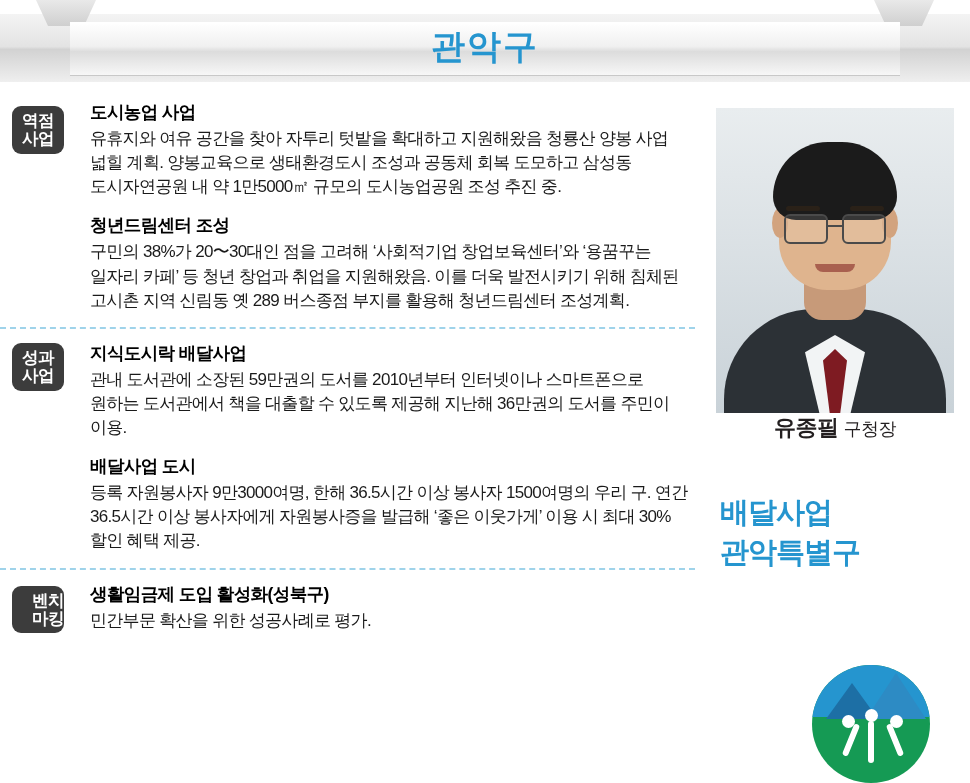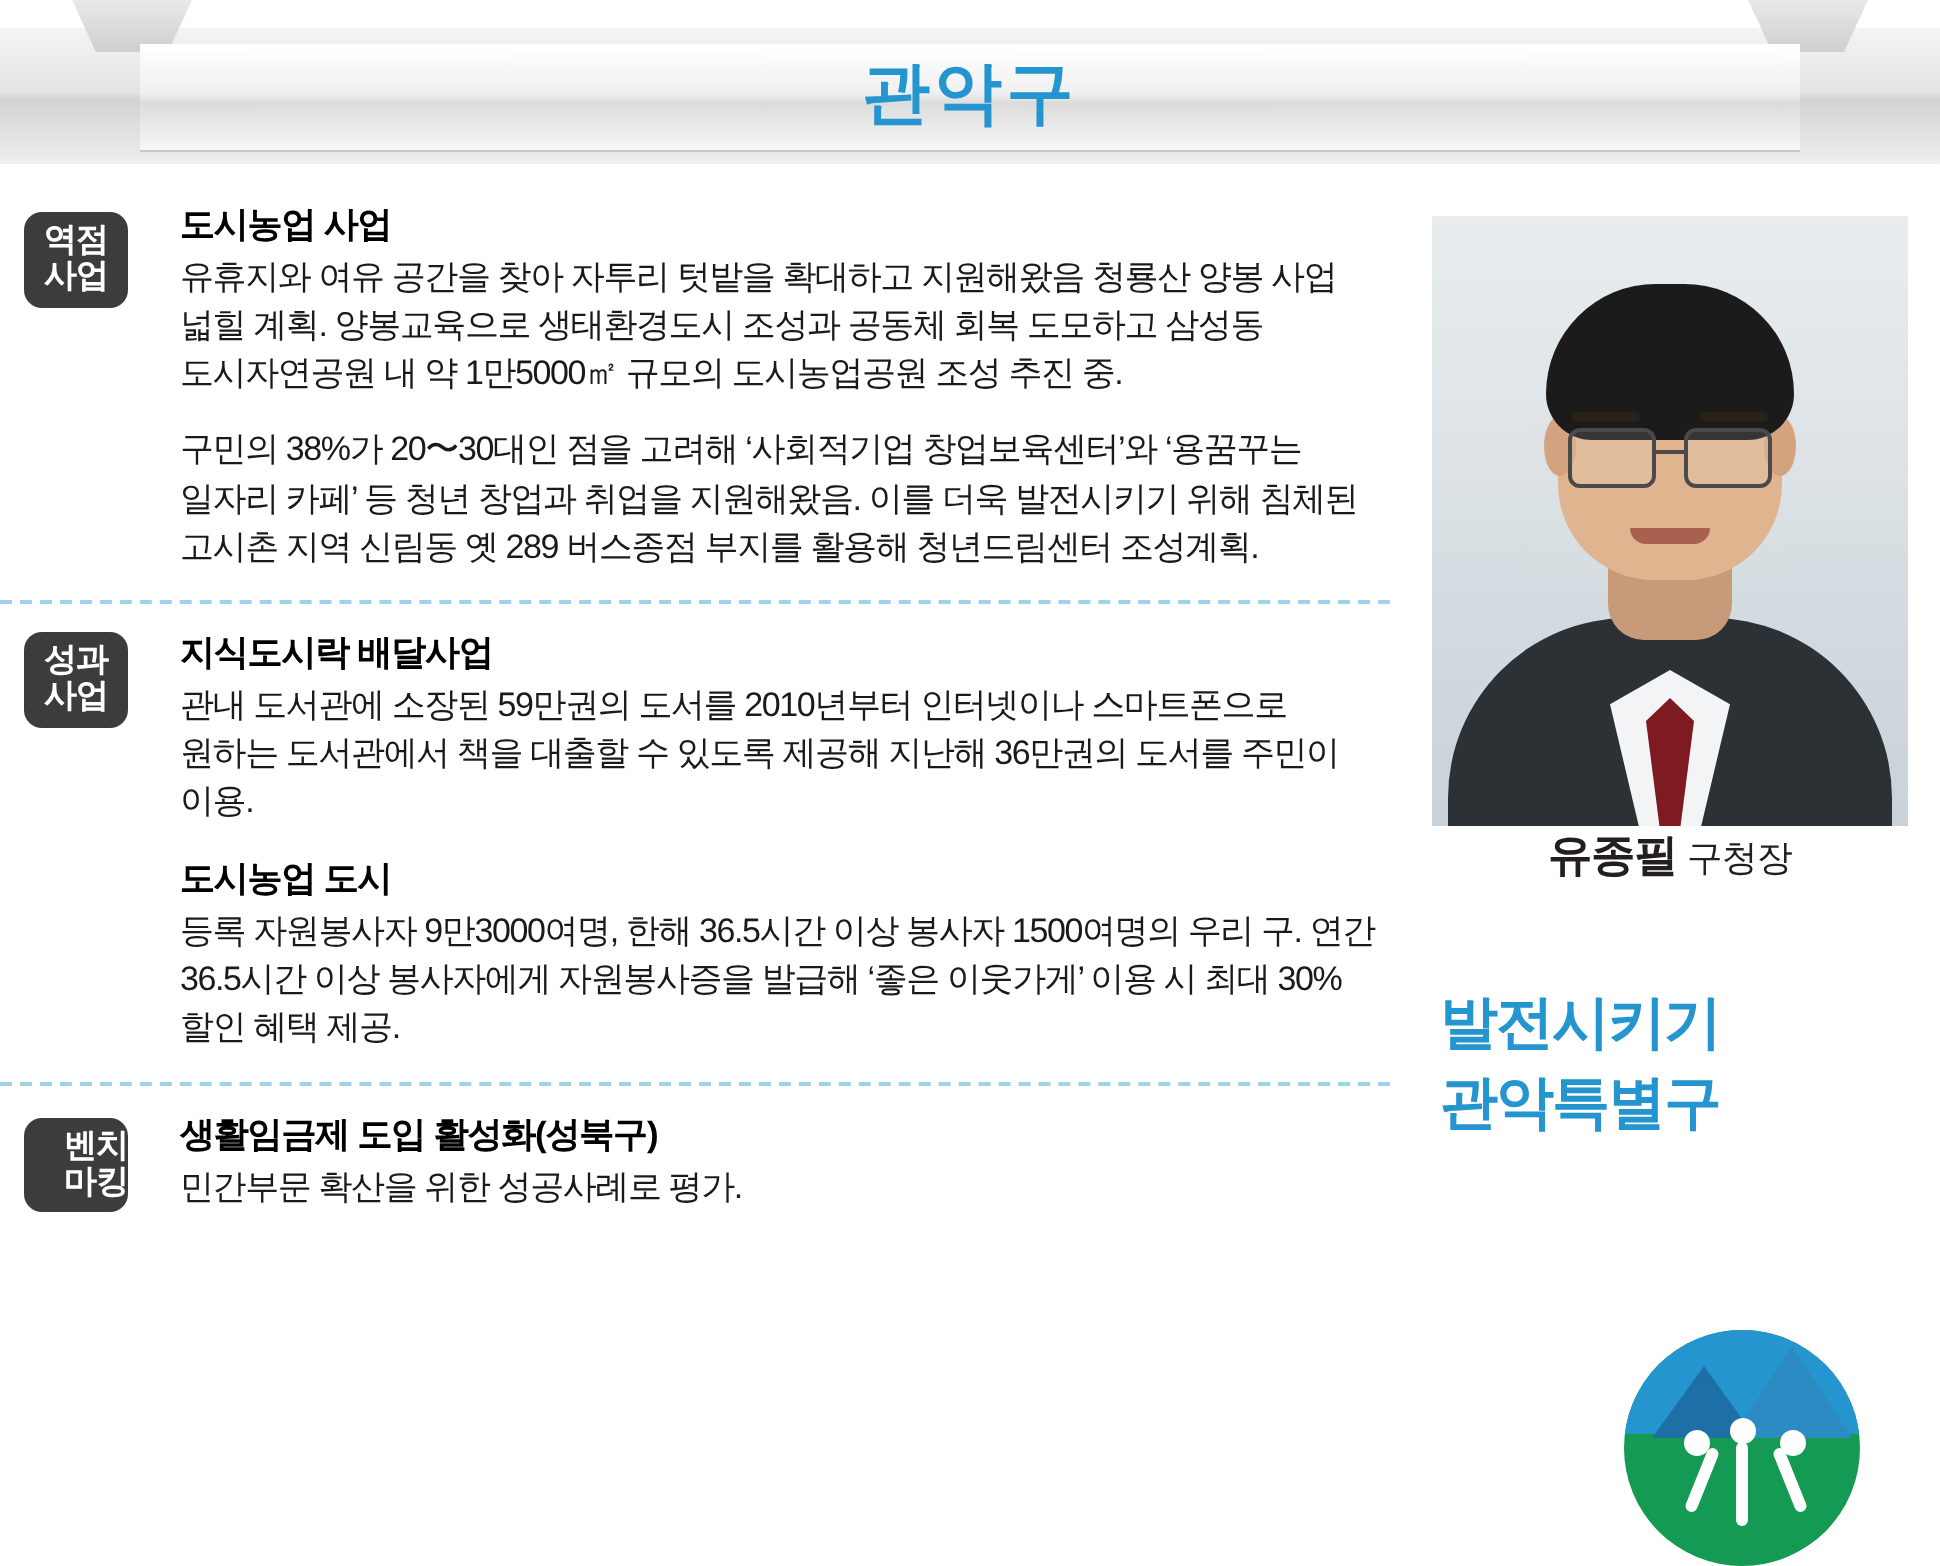--- a/index.html
+++ b/index.html
@@ -331,39 +331,40 @@
       <span>역점</span><br>
       <span>사업</span>
     </div>
 
     <div class="item">
       <p class="item-title">도시농업 사업</p>
       <p class="item-body">유휴지와 여유 공간을 찾아 자투리 텃밭을 확대하고 지원해왔음 청룡산 양봉 사업 넓힐 계획. 양봉교육으로 생태환경도시 조성과 공동체 회복 도모하고 삼성동 도시자연공원 내 약 1만5000㎡ 규모의 도시농업공원 조성 추진 중.</p>
     </div>
 
     <div class="item">
+      <p class="item-title">청년드림센터 조성</p>
       <p class="item-body">구민의 38%가 20〜30대인 점을 고려해 ‘사회적기업 창업보육센터’와 ‘용꿈꾸는 일자리 카페’ 등 청년 창업과 취업을 지원해왔음. 이를 더욱 발전시키기 위해 침체된 고시촌 지역 신림동 옛 289 버스종점 부지를 활용해 청년드림센터 조성계획.</p>
     </div>
   </div>
 
   <hr class="divider">
 
   <div class="section">
     <div class="tag" style="top: 2px;">
       <span>성과</span><br>
       <span>사업</span>
     </div>
 
     <div class="item">
       <p class="item-title">지식도시락 배달사업</p>
       <p class="item-body">관내 도서관에 소장된 59만권의 도서를 2010년부터 인터넷이나 스마트폰으로 원하는 도서관에서 책을 대출할 수 있도록 제공해 지난해 36만권의 도서를 주민이 이용.</p>
     </div>
 
     <div class="item">
-      <p class="item-title">도시농업 도시</p>
+      <p class="item-title">배달사업 도시</p>
       <p class="item-body">등록 자원봉사자 9만3000여명, 한해 36.5시간 이상 봉사자 1500여명의 우리 구. 연간 36.5시간 이상 봉사자에게 자원봉사증을 발급해 ‘좋은 이웃가게’ 이용 시 최대 30% 할인 혜택 제공.</p>
     </div>
   </div>
 
   <hr class="divider">
 
   <div class="section">
     <div class="tag" style="top: 4px; text-align: right;">
       <span>벤치</span><br>
       <span>마킹</span>
@@ -396,21 +397,21 @@
     <div class="p-bridge"></div>
     <div class="p-mouth"></div>
   </div>
 
   <div class="portrait-caption">
     <span class="name">유종필</span>
     <span class="role">구청장</span>
   </div>
 
   <div class="slogan">
-    <div>발전시키기</div>
+    <div>배달사업</div>
     <div>관악특별구</div>
   </div>
 
   <div class="emblem">
     <div class="emblem-circle">
       <div class="emblem-sky"></div>
       <div class="emblem-peak-a"></div>
       <div class="emblem-peak-b"></div>
       <div class="emblem-stem"></div>
       <div class="emblem-arm l"></div>

